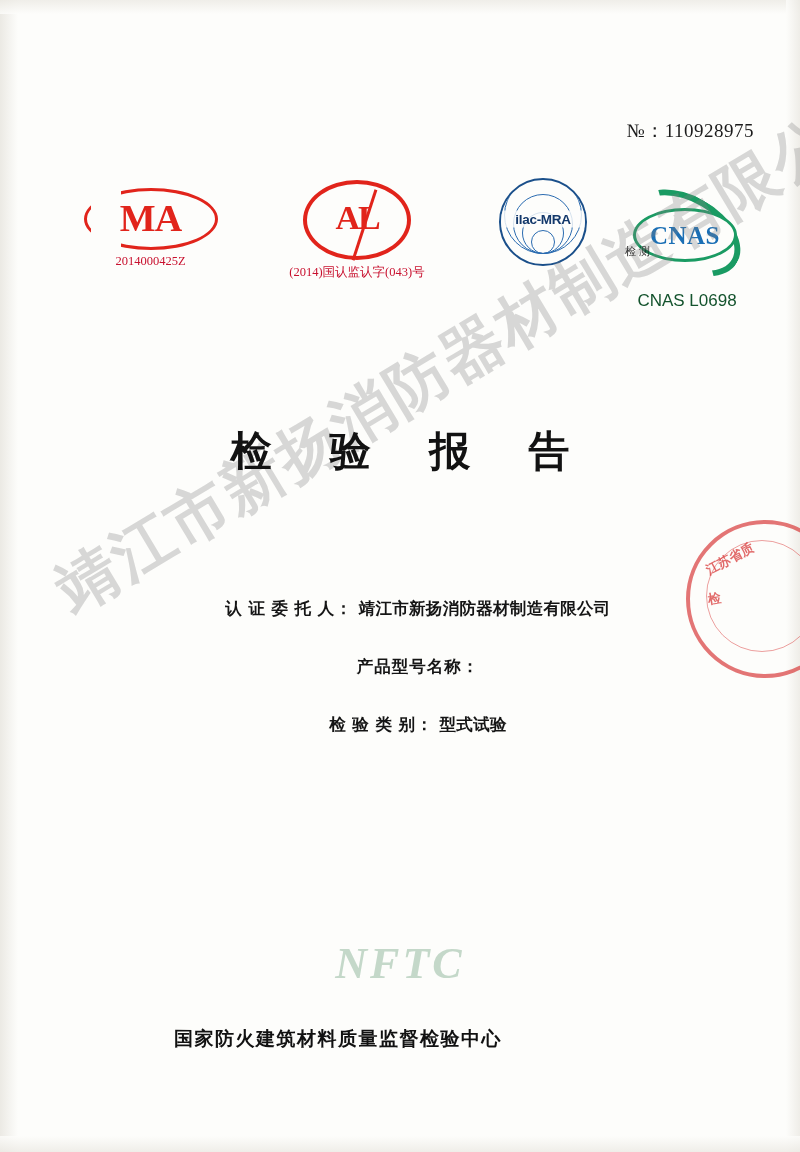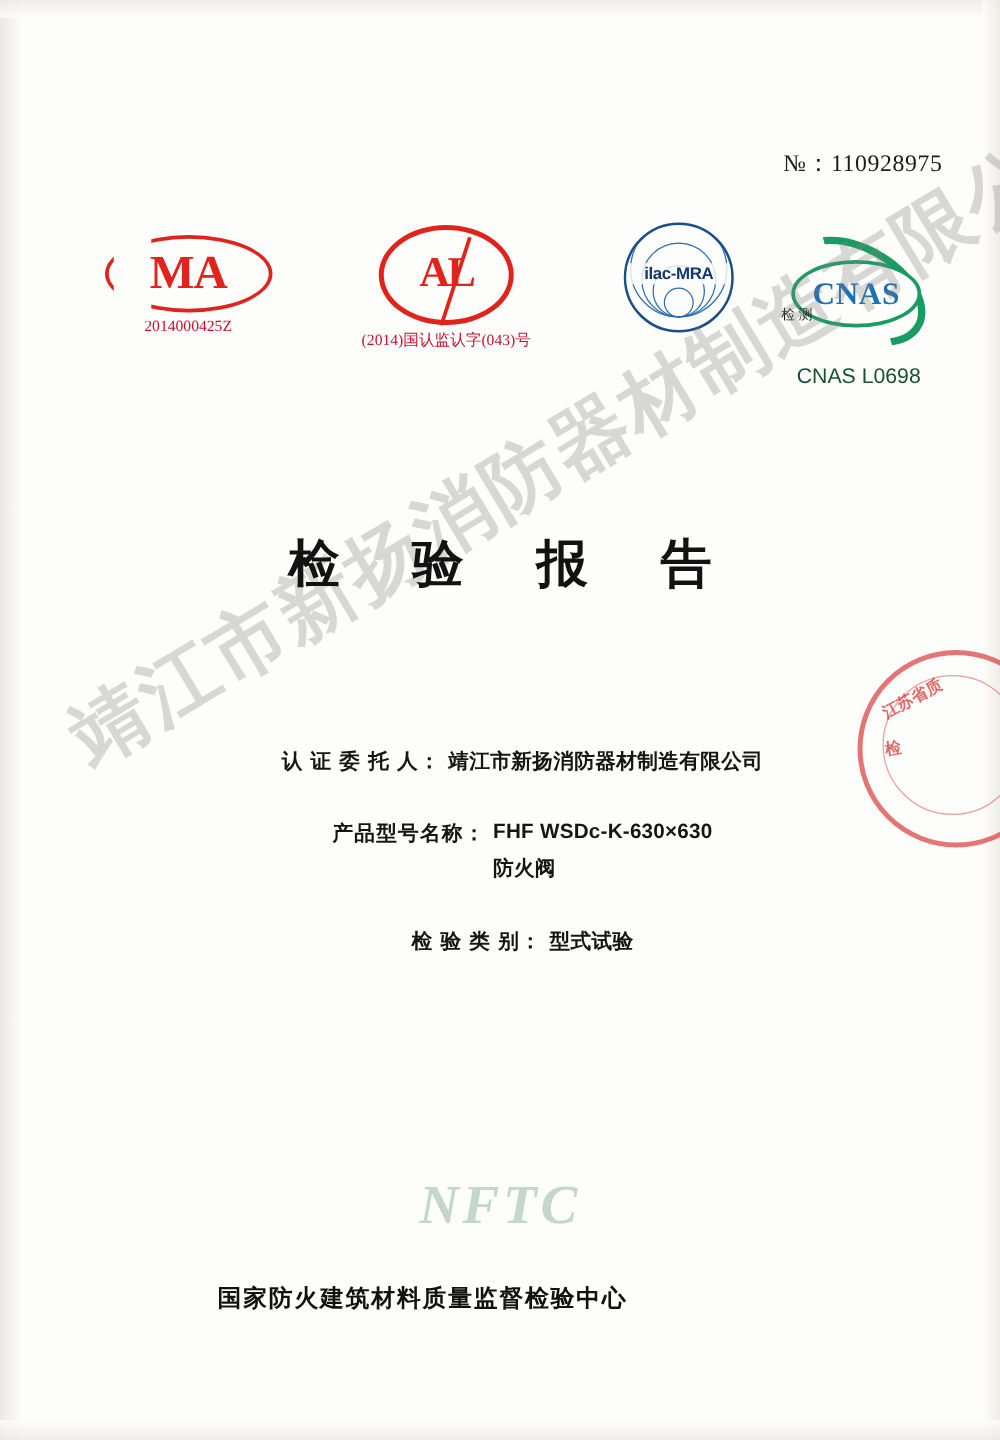--- a/index.html
+++ b/index.html
@@ -414,24 +414,20 @@
 
   <div class="fields">
 
     <div class="field-row">
       <div class="field-label">认 证 委 托 人：</div>
       <div class="field-value">靖江市新扬消防器材制造有限公司</div>
     </div>
 
     <div class="field-row">
       <div class="field-label">产品型号名称：</div>
-      <div class="field-value field-value-mono">
-        <span>FHF  WSDc-K-630×630</span>
-        <span class="line2">防火阀</span>
-      </div>
     </div>
 
     <div class="field-row">
       <div class="field-label">检 验 类 别：</div>
       <div class="field-value">型式试验</div>
     </div>
 
   </div>
 
   <div class="stamp">

